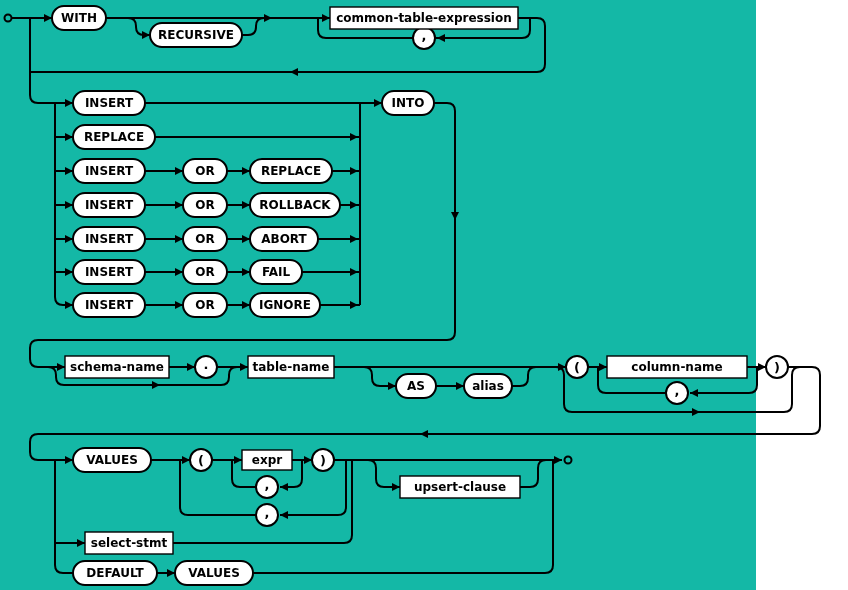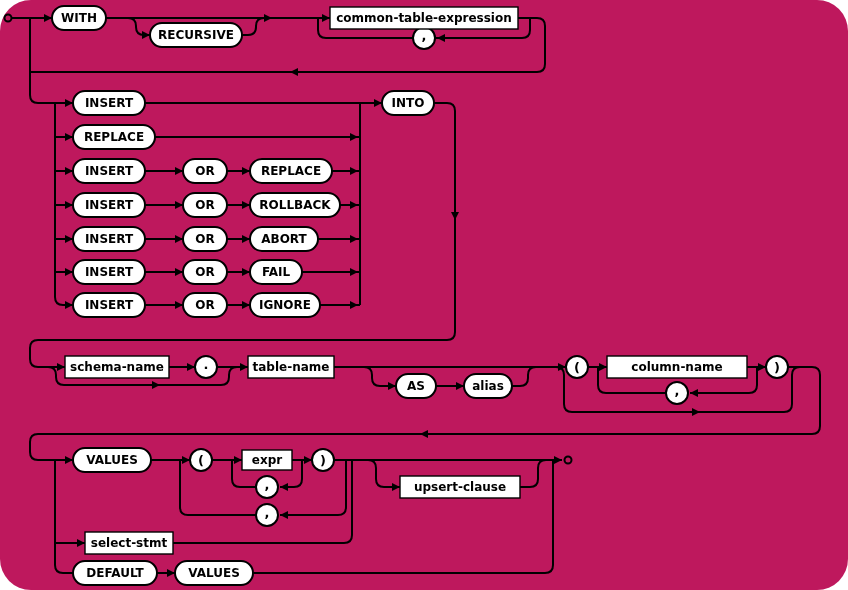--- a/index.html
+++ b/index.html
@@ -1,16 +1,16 @@
 <!DOCTYPE html>
 <html><head>
 <meta charset="utf-8">
 <style>
   html,body { margin:0; padding:0; background:#ffffff; }
-  .stage { position:relative; width:848px; height:590px; background:#be185d;border-radius:31px; }
+  .stage { position:relative; width:756px; height:590px; background:#14b8a6; }
   svg { display:block; }
   .rail { fill:none; stroke:#000000; stroke-width:2; stroke-linejoin:round; stroke-linecap:butt; }
   .arrow { fill:#000000; stroke:none; }
   .kwbox { fill:#ffffff; stroke:#000000; stroke-width:2; }
   .ntbox { fill:#ffffff; stroke:#000000; stroke-width:1.4; }
   text { font-family:"DejaVu Sans", sans-serif; font-weight:bold; font-size:12px; text-anchor:middle; fill:#000000; }
   .punct { font-size:13px; }
 </style>
 </head>
 <body>

